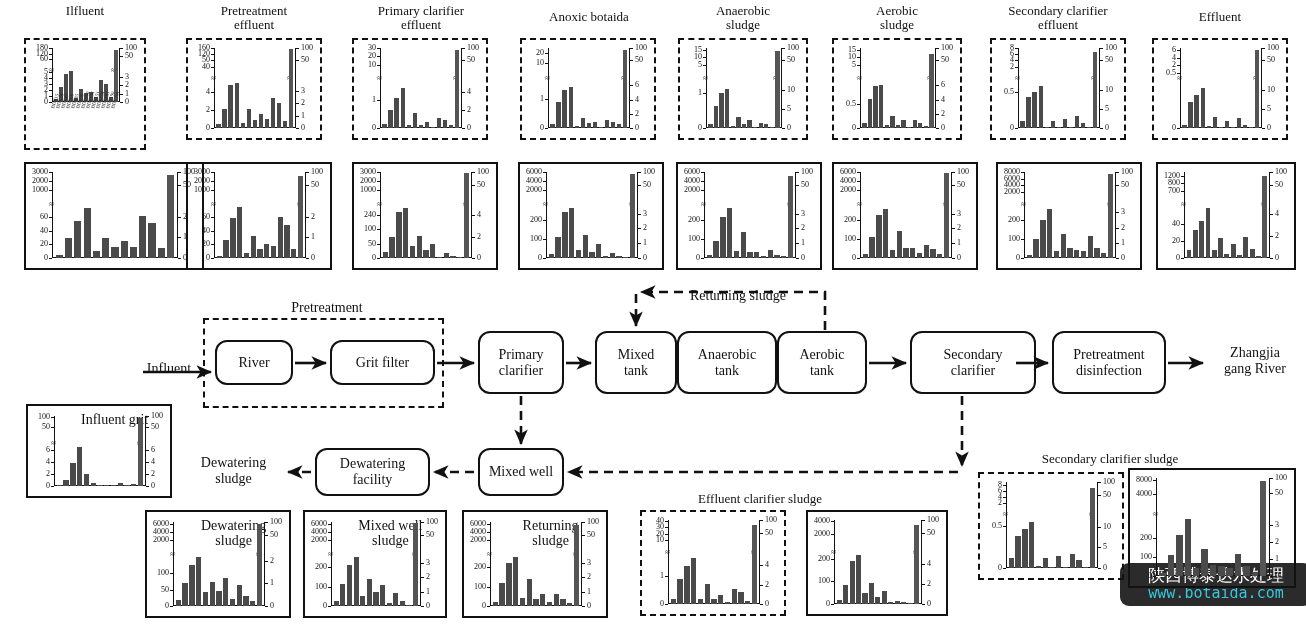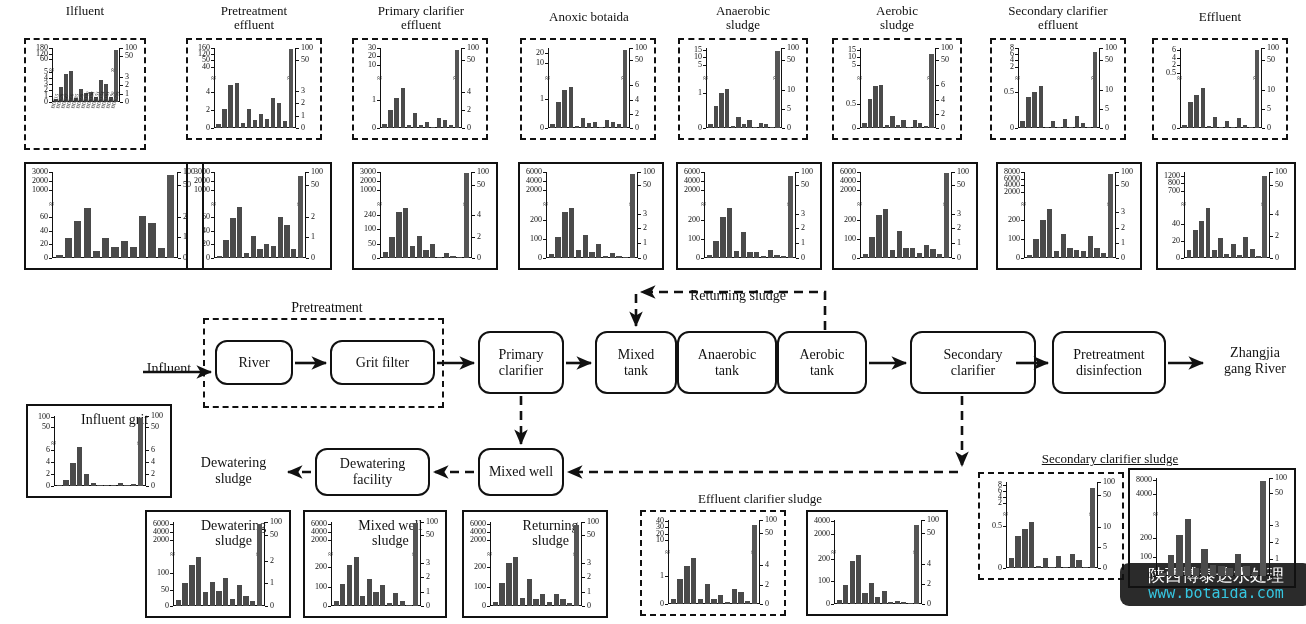--- a/index.html
+++ b/index.html
@@ -1153,21 +1153,21 @@
         <div class="bar" style="left: 34.9412px; width: 5.04706px; height: 21.5113px;"></div>
         <div class="bar" style="left: 41.4118px; width: 5.04706px; height: 6.79304px;"></div>
         <div class="bar" style="left: 47.8824px; width: 5.04706px; height: 12.6803px;"></div>
         <div class="bar" style="left: 54.3529px; width: 5.04706px; height: 1.58504px;"></div>
         <div class="bar" style="left: 60.8235px; width: 5.04706px; height: 3.17009px;"></div>
         <div class="bar" style="left: 67.2941px; width: 5.04706px; height: 1.81148px;"></div>
         <div class="bar" style="left: 73.7647px; width: 5.04706px; height: 1px;"></div>
         <div class="bar tot" style="left: 80.2353px; width: 5.04706px; height: 79.04px;"></div>
       </div>
     </div>
-    <div class="ctitle" style="left: 1000px; top: 452px; width: 220px; white-space: pre-line; text-decoration: underline;">Secondary clarifier sludge</div>
+    <div class="ctitle" style="left: 1000px; top: 452px; width: 220px; white-space: pre-line;">Secondary clarifier sludge</div>
     <div class="panel dashbox" style="left: 978px; top: 472px; width: 146px; height: 108px;">
       <div class="plot" style="left: 26px; top: 8px; width: 92px; height: 86px;">
         <div class="spine" style="left: 0px; top: 0px; width: 1.4px; height: 86px;"></div>
         <div class="spine" style="right: 0px; top: 0px; width: 1.4px; height: 86px;"></div>
         <div class="spine" style="left: 0px; bottom: 0px; height: 1.4px; width: 92px;"></div>
         <div class="brk" style="left: -3px; top: 28.165px;">≈</div>
         <div class="brk" style="left: 83px; top: 28.165px;">≈</div>
         <div class="tick" style="left: -3px; top: 86px;"></div>
         <div class="axl" style="left: -26px; top: 82px; width: 22px;">0</div>
         <div class="tick" style="left: -3px; top: 43.6825px;"></div>

